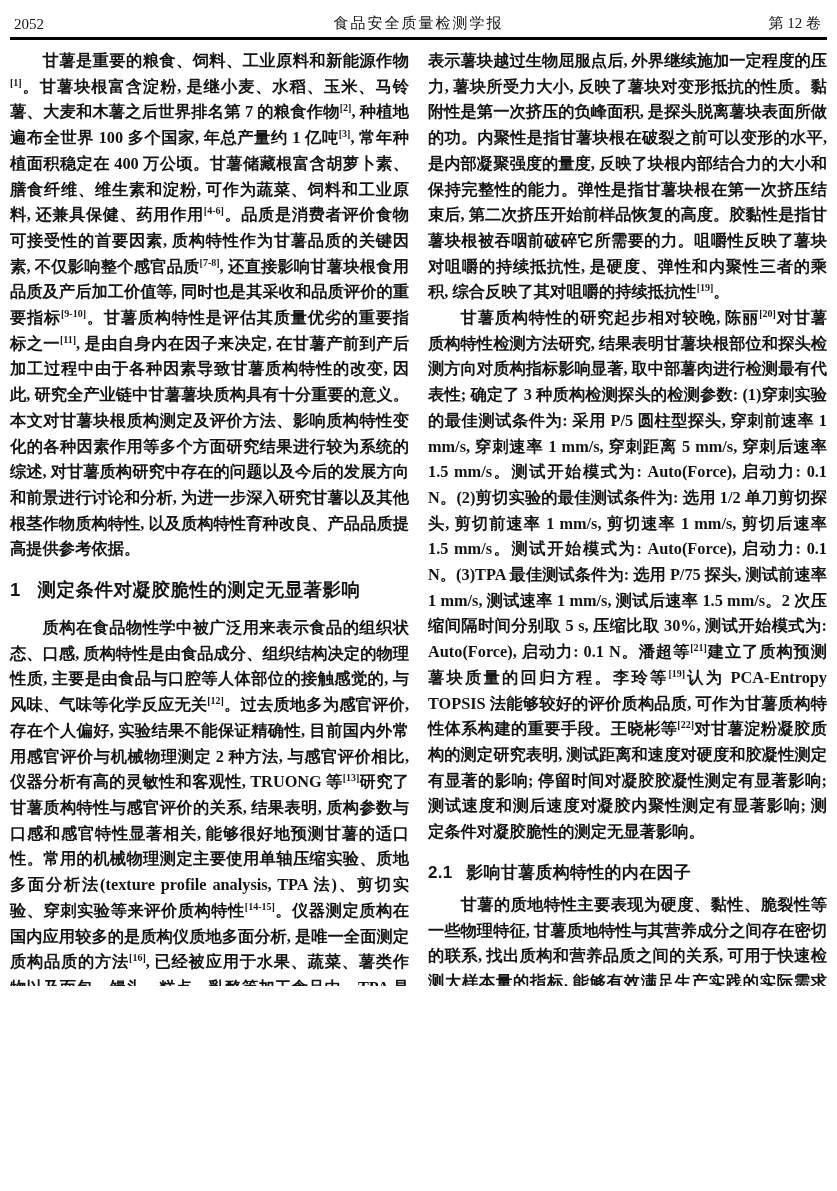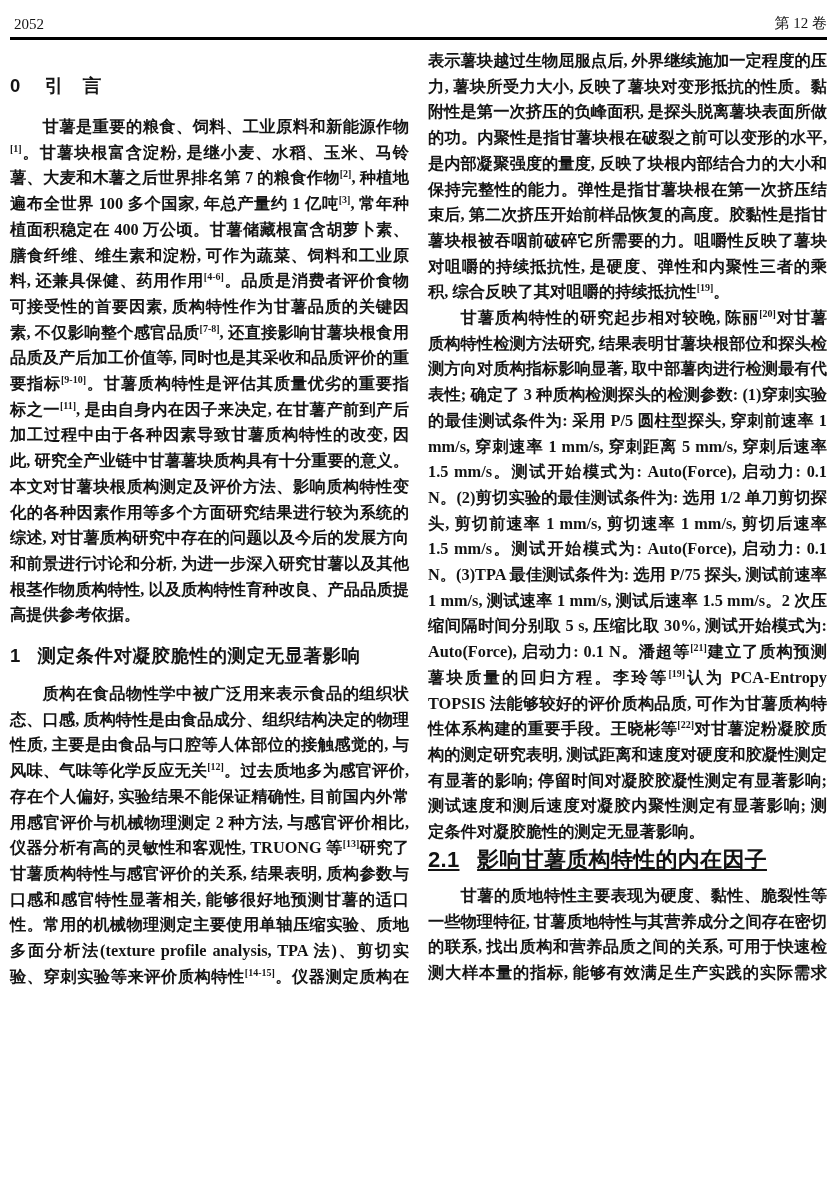--- a/index.html
+++ b/index.html
@@ -14,21 +14,21 @@
     box-sizing: border-box;
   }
   .header {
     position: relative;
     margin: 0 10px;
     height: 37px;
     font-size: 15px;
   }
   .header .pnum  { position: absolute; left: 4px;  bottom: 4px; }
   .header .jtitle{ position: absolute; left: 0; right: 0; bottom: 4px; text-align: center; letter-spacing: 2px; }
-  .header .vol   { position: absolute; right: 0; bottom: 4px; }
+  .header .vol   { position: absolute; right: 6px; bottom: 4px; }
   .rule {
     margin: 0 10px;
     border-top: 3px solid #000000;
     height: 0;
   }
   .columns {
     display: flex;
     gap: 19px;
     margin: 0 10px;
     padding-top: 8px;
@@ -57,45 +57,42 @@
     font-size: 18.5px;
     letter-spacing: 0.5px;
     margin: 15px 0 13px;
   }
   .sec .num { margin-right: 0.9em; }
   .sec0 { margin: 25px 0 16px; }
   .sec0 .num { margin-right: 1.3em; }
   .subsec {
     font-family: "Liberation Sans", "DejaVu Sans", sans-serif;
     font-weight: bold;
-    font-size: 22px;
+    font-size: 17px;
     letter-spacing: 0.3px;
-    margin: 0 0 8px;
-    text-decoration: underline;
+    margin: 16px 0 8px;
   }
   .subsec .num { margin-right: 0.8em; }
 </style>
 </head>
 <body>
 
 <div class="page">
 
   <div class="header">
     <span class="pnum">2052</span>
+    <span class="jtitle">食品安全质量检测学报</span>
     <span class="vol">第 12 卷</span>
   </div>
 
   <div class="rule"></div>
 
   <div class="columns">
 
     <div class="col">
-      <h2 class="sec sec0">
-        <span class="num">0</span><span>引　言</span>
-      </h2>
       <p class="para indent">甘薯是重要的粮食、饲料、工业原料和新能源作物<sup>[1]</sup>。甘薯块根富含淀粉, 是继小麦、水稻、玉米、马铃薯、大麦和木薯之后世界排名第 7 的粮食作物<sup>[2]</sup>, 种植地遍布全世界 100 多个国家, 年总产量约 1 亿吨<sup>[3]</sup>, 常年种植面积稳定在 400 万公顷。甘薯储藏根富含胡萝卜素、膳食纤维、维生素和淀粉, 可作为蔬菜、饲料和工业原料, 还兼具保健、药用作用<sup>[4-6]</sup>。品质是消费者评价食物可接受性的首要因素, 质构特性作为甘薯品质的关键因素, 不仅影响整个感官品质<sup>[7-8]</sup>, 还直接影响甘薯块根食用品质及产后加工价值等, 同时也是其采收和品质评价的重要指标<sup>[9-10]</sup>。甘薯质构特性是评估其质量优劣的重要指标之一<sup>[11]</sup>, 是由自身内在因子来决定, 在甘薯产前到产后加工过程中由于各种因素导致甘薯质构特性的改变, 因此, 研究全产业链中甘薯薯块质构具有十分重要的意义。本文对甘薯块根质构测定及评价方法、影响质构特性变化的各种因素作用等多个方面研究结果进行较为系统的综述, 对甘薯质构研究中存在的问题以及今后的发展方向和前景进行讨论和分析, 为进一步深入研究甘薯以及其他根茎作物质构特性, 以及质构特性育种改良、产品品质提高提供参考依据。</p>
       <h2 class="sec">
         <span class="num">1</span><span>测定条件对凝胶脆性的测定无显著影响</span>
       </h2>
       <p class="para indent">质构在食品物性学中被广泛用来表示食品的组织状态、口感, 质构特性是由食品成分、组织结构决定的物理性质, 主要是由食品与口腔等人体部位的接触感觉的, 与风味、气味等化学反应无关<sup>[12]</sup>。过去质地多为感官评价, 存在个人偏好, 实验结果不能保证精确性, 目前国内外常用感官评价与机械物理测定 2 种方法, 与感官评价相比, 仪器分析有高的灵敏性和客观性, TRUONG 等<sup>[13]</sup>研究了甘薯质构特性与感官评价的关系, 结果表明, 质构参数与口感和感官特性显著相关, 能够很好地预测甘薯的适口性。常用的机械物理测定主要使用单轴压缩实验、质地多面分析法(texture profile analysis, TPA 法)、剪切实验、穿刺实验等来评价质构特性<sup>[14-15]</sup>。仪器测定质构在国内应用较多的是质构仪质地多面分析, 是唯一全面测定质构品质的方法<sup>[16]</sup>, 已经被应用于水果、蔬菜、薯类作物以及面包、馒头、糕点、乳酪等加工食品中。TPA 是近年来发展起来的一种新型测试方法, 主要通过对试样进行 2 次压缩的机械过程来模拟人口腔的咀嚼运动, 利用力学测试方法来模拟食品质地的感官评价<sup>[17]</sup>。该方法克服了传统检测法的一些缺点, 且评价参数的设定也更为客观, 因此, 它是判断果蔬质地变化的有效方法<sup>[18]</sup>, 也称全质构分析法, 主要是通过探头的 2 次下压全面地反映待测物的硬度、黏附性、弹性、胶黏性和咀嚼性等。硬度是第一次挤压循环的最大力量峰值,</p>
     </div>
 
     <div class="col">
       <p class="para">表示薯块越过生物屈服点后, 外界继续施加一定程度的压力, 薯块所受力大小, 反映了薯块对变形抵抗的性质。黏附性是第一次挤压的负峰面积, 是探头脱离薯块表面所做的功。内聚性是指甘薯块根在破裂之前可以变形的水平, 是内部凝聚强度的量度, 反映了块根内部结合力的大小和保持完整性的能力。弹性是指甘薯块根在第一次挤压结束后, 第二次挤压开始前样品恢复的高度。胶黏性是指甘薯块根被吞咽前破碎它所需要的力。咀嚼性反映了薯块对咀嚼的持续抵抗性, 是硬度、弹性和内聚性三者的乘积, 综合反映了其对咀嚼的持续抵抗性<sup>[19]</sup>。</p>
       <p class="para indent">甘薯质构特性的研究起步相对较晚, 陈丽<sup>[20]</sup>对甘薯质构特性检测方法研究, 结果表明甘薯块根部位和探头检测方向对质构指标影响显著, 取中部薯肉进行检测最有代表性; 确定了 3 种质构检测探头的检测参数: (1)穿刺实验的最佳测试条件为: 采用 P/5 圆柱型探头, 穿刺前速率 1 mm/s, 穿刺速率 1 mm/s, 穿刺距离 5 mm/s, 穿刺后速率 1.5 mm/s。测试开始模式为: Auto(Force), 启动力: 0.1 N。(2)剪切实验的最佳测试条件为: 选用 1/2 单刀剪切探头, 剪切前速率 1 mm/s, 剪切速率 1 mm/s, 剪切后速率 1.5 mm/s。测试开始模式为: Auto(Force), 启动力: 0.1 N。(3)TPA 最佳测试条件为: 选用 P/75 探头, 测试前速率 1 mm/s, 测试速率 1 mm/s, 测试后速率 1.5 mm/s。2 次压缩间隔时间分别取 5 s, 压缩比取 30%, 测试开始模式为: Auto(Force), 启动力: 0.1 N。潘超等<sup>[21]</sup>建立了质构预测薯块质量的回归方程。李玲等<sup>[19]</sup>认为 PCA-Entropy TOPSIS 法能够较好的评价质构品质, 可作为甘薯质构特性体系构建的重要手段。王晓彬等<sup>[22]</sup>对甘薯淀粉凝胶质构的测定研究表明, 测试距离和速度对硬度和胶凝性测定有显著的影响; 停留时间对凝胶胶凝性测定有显著影响; 测试速度和测后速度对凝胶内聚性测定有显著影响; 测定条件对凝胶脆性的测定无显著影响。</p>

